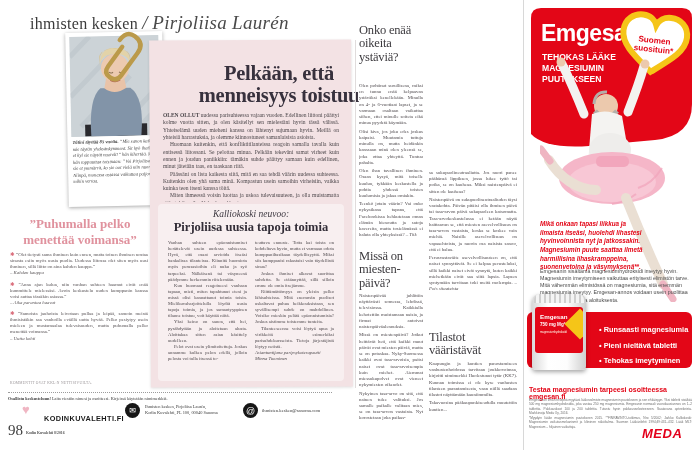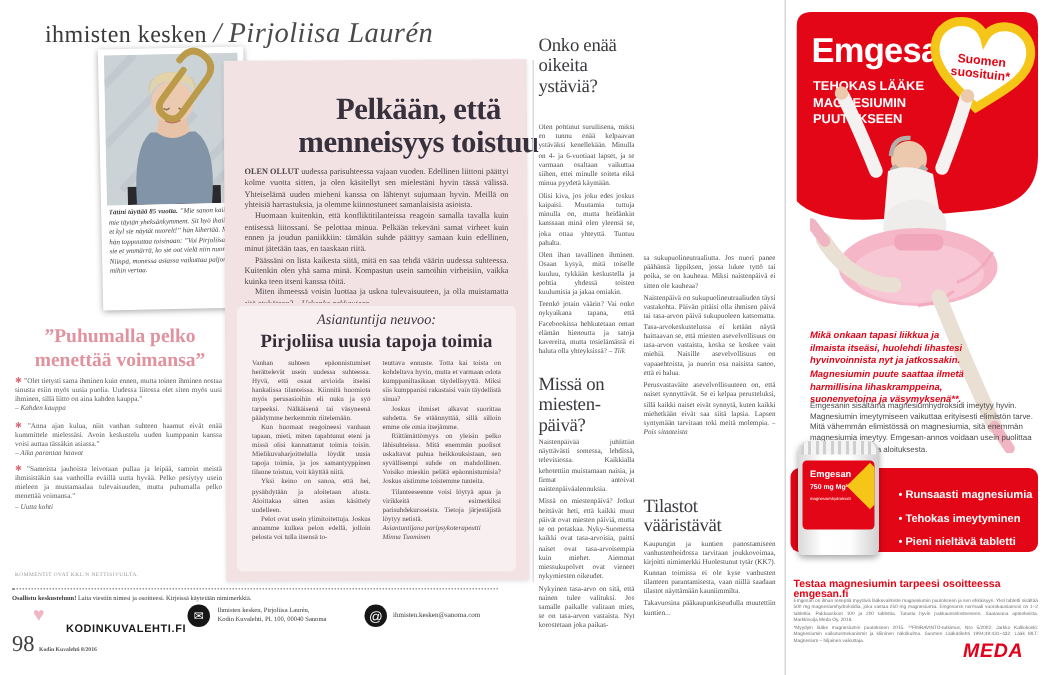--- a/index.html
+++ b/index.html
@@ -153,21 +153,21 @@
   <div id="title" class="abs pre">Pelkään, että
 menneisyys toistuu</div>
   <div id="lead" class="abs just">
     <p><span class="b">OLEN OLLUT</span><span> uudessa parisuhteessa vajaan vuoden. Edellinen liittoni päättyi kolme vuotta sitten, ja olen käsitellyt sen mielestäni hyvin tässä välissä. Yhteiselämä uuden mieheni kanssa on lähtenyt sujumaan hyvin. Meillä on yhteisiä harrastuksia, ja olemme kiinnostuneet samanlaisista asioista.</span></p>
     <p>Huomaan kuitenkin, että konfliktitilanteissa reagoin samalla tavalla kuin entisessä liitossani. Se pelottaa minua. Pelkään tekeväni samat virheet kuin ennen ja joudun paniikkiin: tämäkin suhde päättyy samaan kuin edellinen, minut jätetään taas, en taaskaan riitä.</p>
     <p>Päässäni on lista kaikesta siitä, mitä en saa tehdä väärin uudessa suhteessa. Kuitenkin olen yhä sama minä. Kompastun usein samoihin virheisiin, vaikka kuinka teen itseni kanssa töitä.</p>
     <p><span>Miten ihmeessä voisin luottaa ja uskoa tulevaisuuteen, ja olla muistamatta sitä etukäteen?</span> <span class="sig">– Uskonko rakkauteen</span></p>
   </div>
 
   <div id="expert" class="abs">
-    <div class="kick">Asiantuntija neuvoo:</div>
+    <div class="kick">Kalliokoski neuvoo:</div>
     <div class="etitle">Pirjoliisa uusia tapoja toimia</div>
     <div class="cols">
       <div class="col">
         <p>Vanhan suhteen epäonnistumiset herättelevät usein uudessa suhteessa. Hyvä, että osaat arvioida itseäsi hankalissa tilanteissa. Kiinnitä huomiota myös perusasioihin eli nuku ja syö tarpeeksi. Nälkäisenä tai väsyneenä päädymme herkemmin riitelemään.</p>
         <p>Kun huomaat reagoineesi vanhaan tapaan, mieti, miten tapahtunut eteni ja missä olisi kannattanut toimia toisin. Mielikuvaharjoittelulla löydät uusia tapoja toimia, ja jos samantyyppinen tilanne toistuu, voit käyttää niitä.</p>
         <p>Yksi keino on sanoa, että hei, pysähdytään ja aloitetaan alusta. Aloittakaa sitten asian käsittely uudelleen.</p>
         <p>Pelot ovat usein ylimitoitettuja. Joskus annamme kulkea pelon edellä, jolloin pelosta voi tulla itsensä to-</p>
       </div>
       <div class="col">
         <p>teuttava ennuste. Totta kai toista on kohdeltava hyvin, mutta et varmaan odota kumppaniltasikaan täydellisyyttä. Miksi siis kumppanisi rakastaisi vain täydellistä sinua?</p>
@@ -286,22 +286,22 @@
         <path d="M123 234 L133 249" stroke="#efb5c2" stroke-width="7" stroke-linecap="round"></path>
       </svg>
     </div>
 
     <div id="adQuote">Mikä onkaan tapasi liikkua ja ilmaista itseäsi, huolehdi lihastesi hyvinvoinnista nyt ja jatkossakin. Magnesiumin puute saattaa ilmetä harmillisina lihaskramppeina, suonenvetoina ja väsymyksenä**.</div>
     <div id="adBody">Emgesanin sisältämä magnesiumhydroksidi imeytyy hyvin. Magnesiumin imeytymiseen vaikuttaa erityisesti elimistön tarve. Mitä vähemmän elimistössä on magnesiumia, sitä enemmän magnesiumia imeytyy. Emgesan-annos voidaan usein puolittaa noin viikon kuluessa aloituksesta.</div>
 
     <div id="redBox">
       <div id="bullets">
         <div>• Runsaasti magnesiumia</div>
+        <div>• Pieni nieltävä tabletti</div>
         <div>• Tehokas imeytyminen</div>
-        <div>• Pieni nieltävä tabletti</div>
       </div>
     </div>
 
     <div id="jar">
       <div id="jarLabel">
         <div class="ln1">Emgesan</div>
         <div class="ln2">750 mg Mg²⁺</div>
         <div class="ln3">magnesiumhydroksidi</div>
       </div>
     </div>

